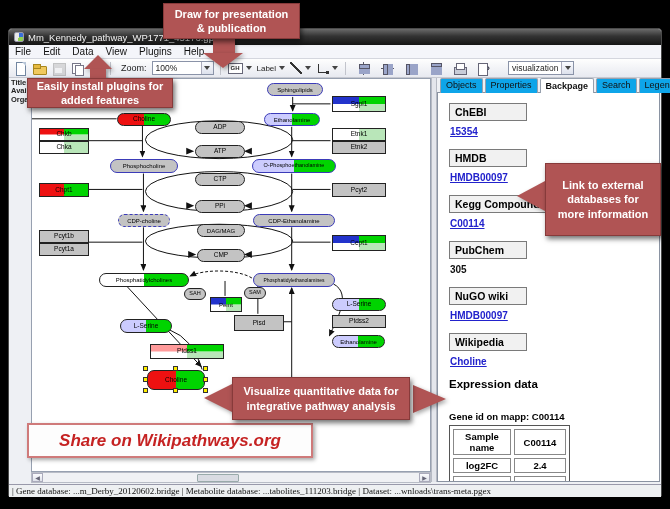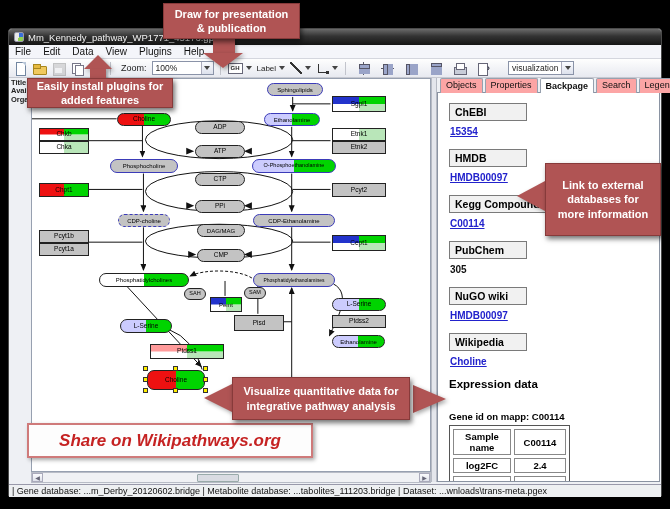--- a/index.html
+++ b/index.html
@@ -96,41 +96,41 @@
             background:linear-gradient(#fbfbfd,#dfe2ea); border:1px solid #aab; }
   .harrow.right { margin-left:auto; }
   .hthumb { position:absolute; left:165px; top:1px; width:42px; height:8px; background:#d9dbe2; border:1px solid #9aa; border-radius:1px; }
 
   .splitter { position:absolute; left:422px; top:49px; width:6px; height:404px; background:#e4e6ec;
               border-left:1px solid #b6bac4; border-right:1px solid #b6bac4; }
 
   
   .sidepanel { position:absolute; left:428px; top:49px; width:224px; height:404px; }
   .tabs { position:absolute; left:3px; top:0; height:15px; display:flex; gap:2px; z-index:2; }
-  .tab { background:#fca5a5; border:1px solid #97a0ae; border-bottom:none; border-radius:2px 2px 0 0;
+  .tab { background:#0ea5e9; border:1px solid #97a0ae; border-bottom:none; border-radius:2px 2px 0 0;
          font-size:9px; padding:1px 5px 0 5px; color:#111; }
   .tab.active { background:#fff; font-weight:bold; padding-top:2px; }
   .panelbody { position:absolute; left:0; top:14px; right:1px; bottom:0; background:#fff;
                border:1px solid #8a93a2; padding:9px 4px 0 11px; overflow:hidden; }
   .sechead { display:inline-block; min-width:78px; padding:2px 5px; border:1px solid #7a7a7a;
              background:#f1f1f1; font-weight:bold; font-size:10.5px; color:#000; }
   .seclink { display:block; margin:5px 0 11px 1px; color:var(--link-blue); font-weight:bold;
              font-size:10px; text-decoration:underline; cursor:pointer; }
   .secval  { display:block; margin:5px 0 11px 1px; color:#111; font-weight:bold; font-size:10px; }
   .expr-title { margin-top:4px; font-weight:bold; font-size:11.5px; }
   .geneid { margin-top:21px; font-weight:bold; font-size:9.5px; }
   .etable { margin-top:3px; border:1px solid #555; border-collapse:separate; border-spacing:3px; background:#fff; }
   .etable td { border:1px solid #888; background:#fff; font-size:9.5px; font-weight:bold; text-align:center;
                padding:1px 3px; }
   .etable td:first-child { width:58px; }
   .etable td:last-child  { width:52px; }
 
   .statusbar { position:absolute; left:0; top:455px; right:0; height:13px; background:#eef0f2;
                border-top:1px solid #99a; font-size:9px; color:#111; padding:1px 0 0 3px;
-               white-space:nowrap; overflow:hidden; }
+               white-space:nowrap; overflow:hidden;font-family:Liberation Serif, serif; }
 
   
   .callout { position:absolute; background:var(--callout-bg); border:1px solid var(--callout-border);
              box-shadow:2px 3px 5px rgba(0,0,0,.55); color:#fff; font-weight:bold; font-size:11px;
              text-align:center; display:flex; flex-direction:column; justify-content:center;
              line-height:1.3; z-index:30; }
   .ar { position:absolute; width:0; height:0; z-index:29; filter:drop-shadow(2px 2px 2px rgba(0,0,0,.35)); }
   .stem { position:absolute; background:var(--callout-bg); z-index:29; box-shadow:2px 2px 3px rgba(0,0,0,.3); }
   .share-banner { position:absolute; left:27px; top:423px; width:286px; height:35px; background:#fdfdfd;
                   border:2px solid #cf7a7a; color:var(--share-red); font-style:italic; font-weight:bold;

